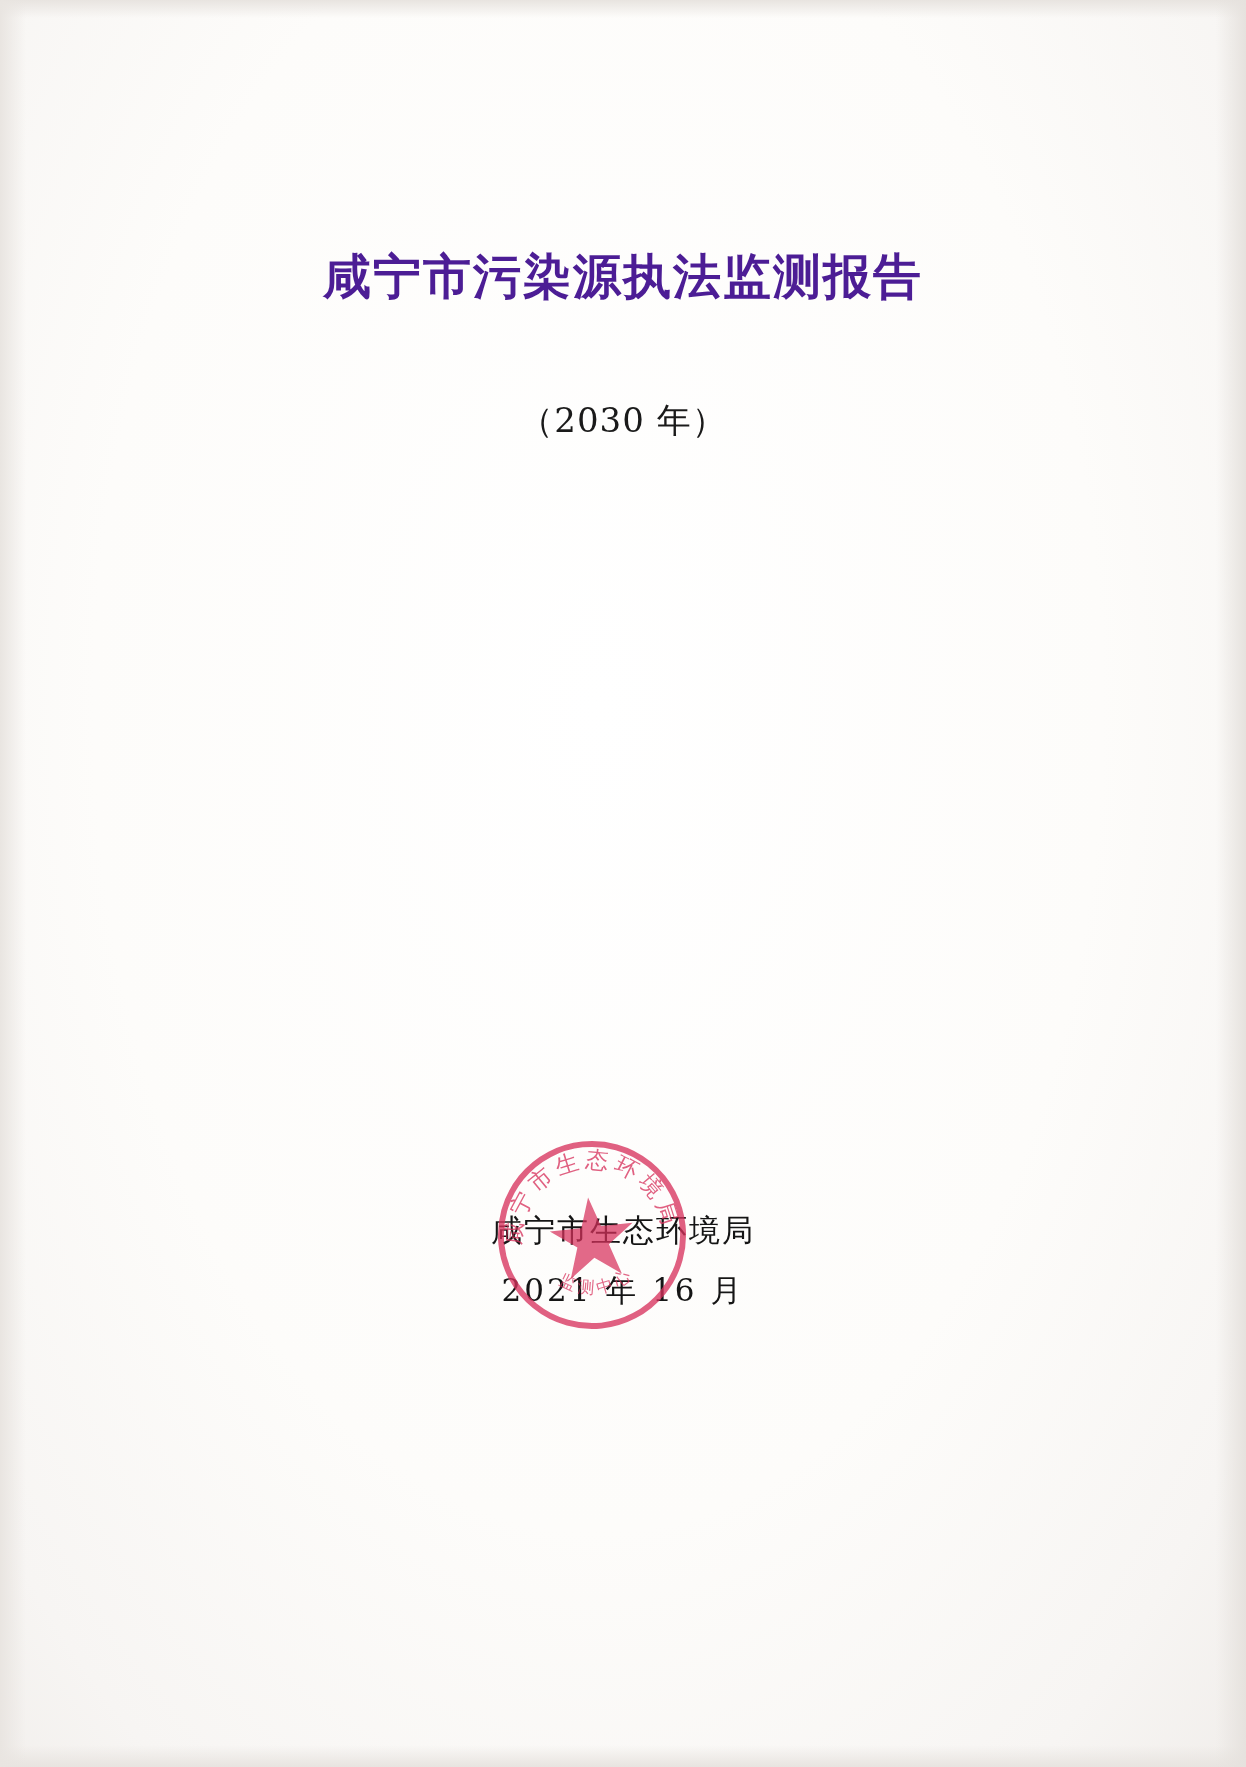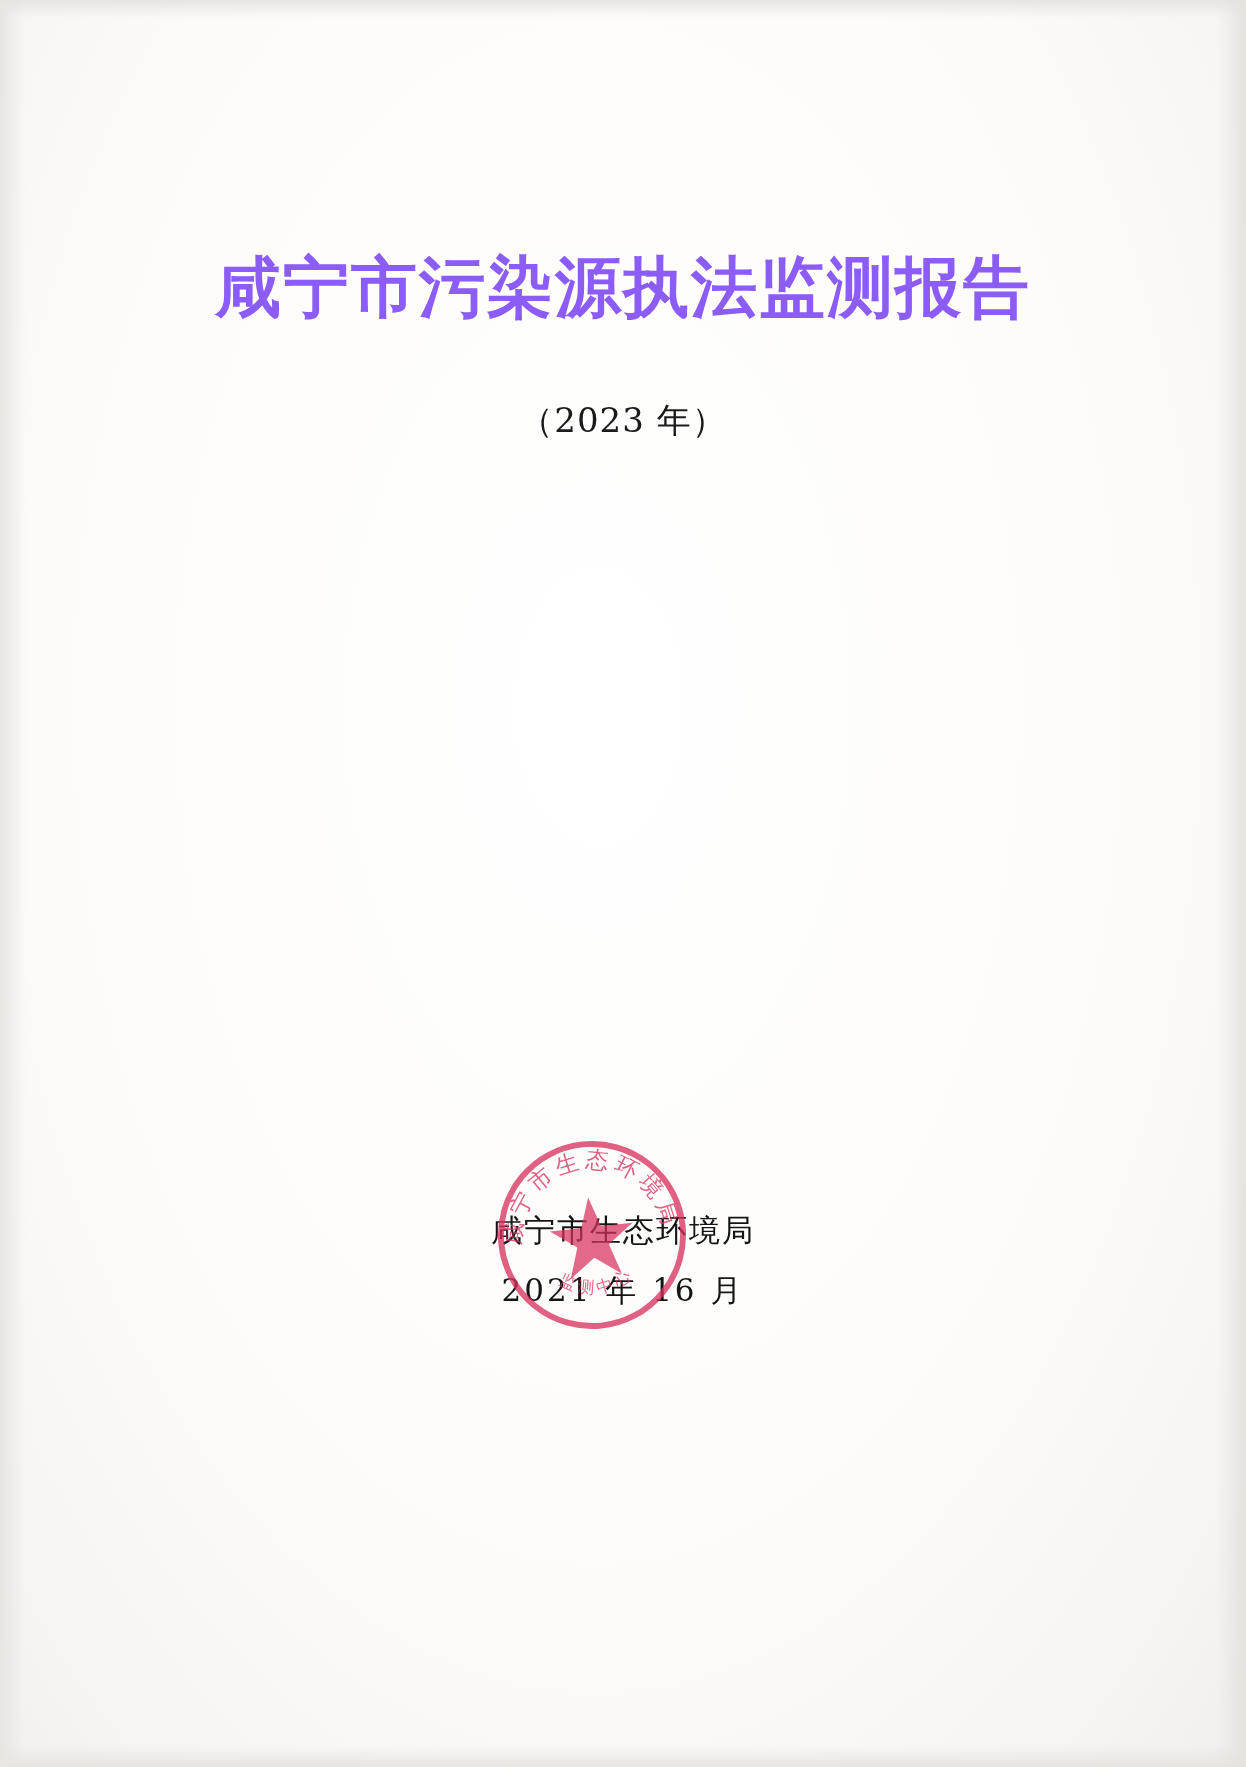--- a/index.html
+++ b/index.html
@@ -56,23 +56,23 @@
   }
 
   .doc-title {
     position: absolute;
     top: 248px;
     left: 0;
     width: 100%;
     text-align: center;
     font-family: Liberation Sans, sans-serif;
     font-weight: 700;
-    font-size: 66px;
+    font-size: 48px;
     letter-spacing: 2px;
-    color: #8b5cf6;
+    color: #4c1d95;
     line-height: 1.2;
   }
 
   .doc-subtitle {
     position: absolute;
     top: 398px;
     left: 0;
     width: 100%;
     text-align: center;
     font-family: "DejaVu Serif", "Liberation Serif", serif;
@@ -120,21 +120,21 @@
 <div class="page">
 
   <div class="paper-tint"></div>
   <div class="scan-edge-top"></div>
   <div class="scan-edge-bottom"></div>
   <div class="scan-edge-left"></div>
   <div class="scan-edge-right"></div>
 
   <div class="doc-title">咸宁市污染源执法监测报告</div>
 
-  <div class="doc-subtitle">（2023 年）</div>
+  <div class="doc-subtitle">（2030 年）</div>
 
   <div class="signature-block">
     <div class="signature-line">咸宁市生态环境局</div>
     <div class="signature-line date">2021 年 16 月</div>
   </div>
 
   <div class="seal">
     <svg viewBox="0 0 200 200" width="198" height="200" aria-hidden="true">
       <defs>
         <path id="topArc" d="M 28,104 A 72,72 0 0 1 172,104" fill="none"></path>

